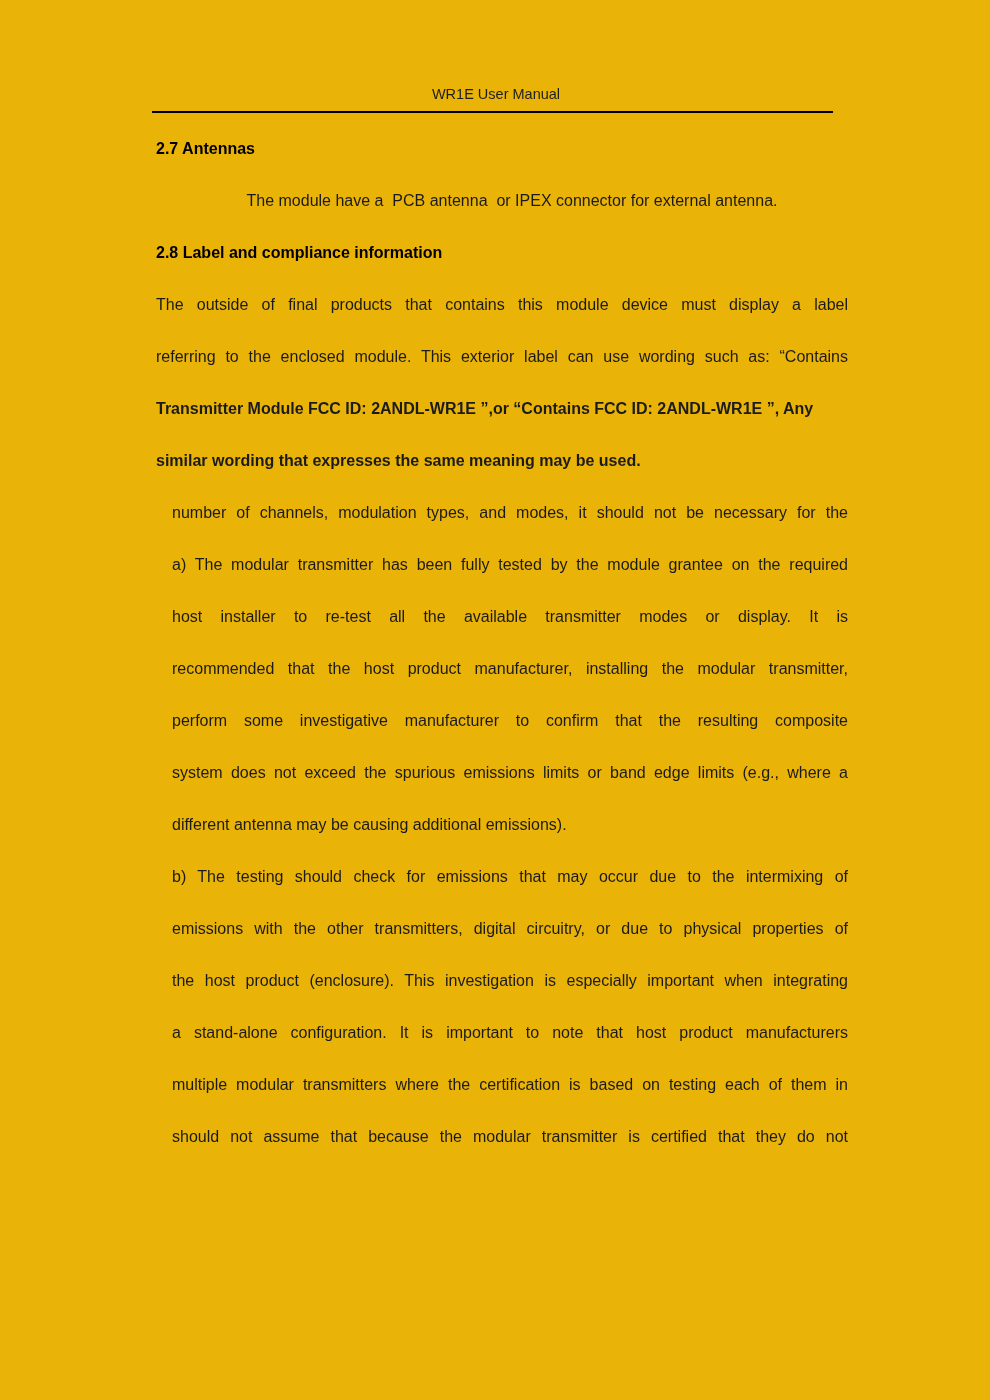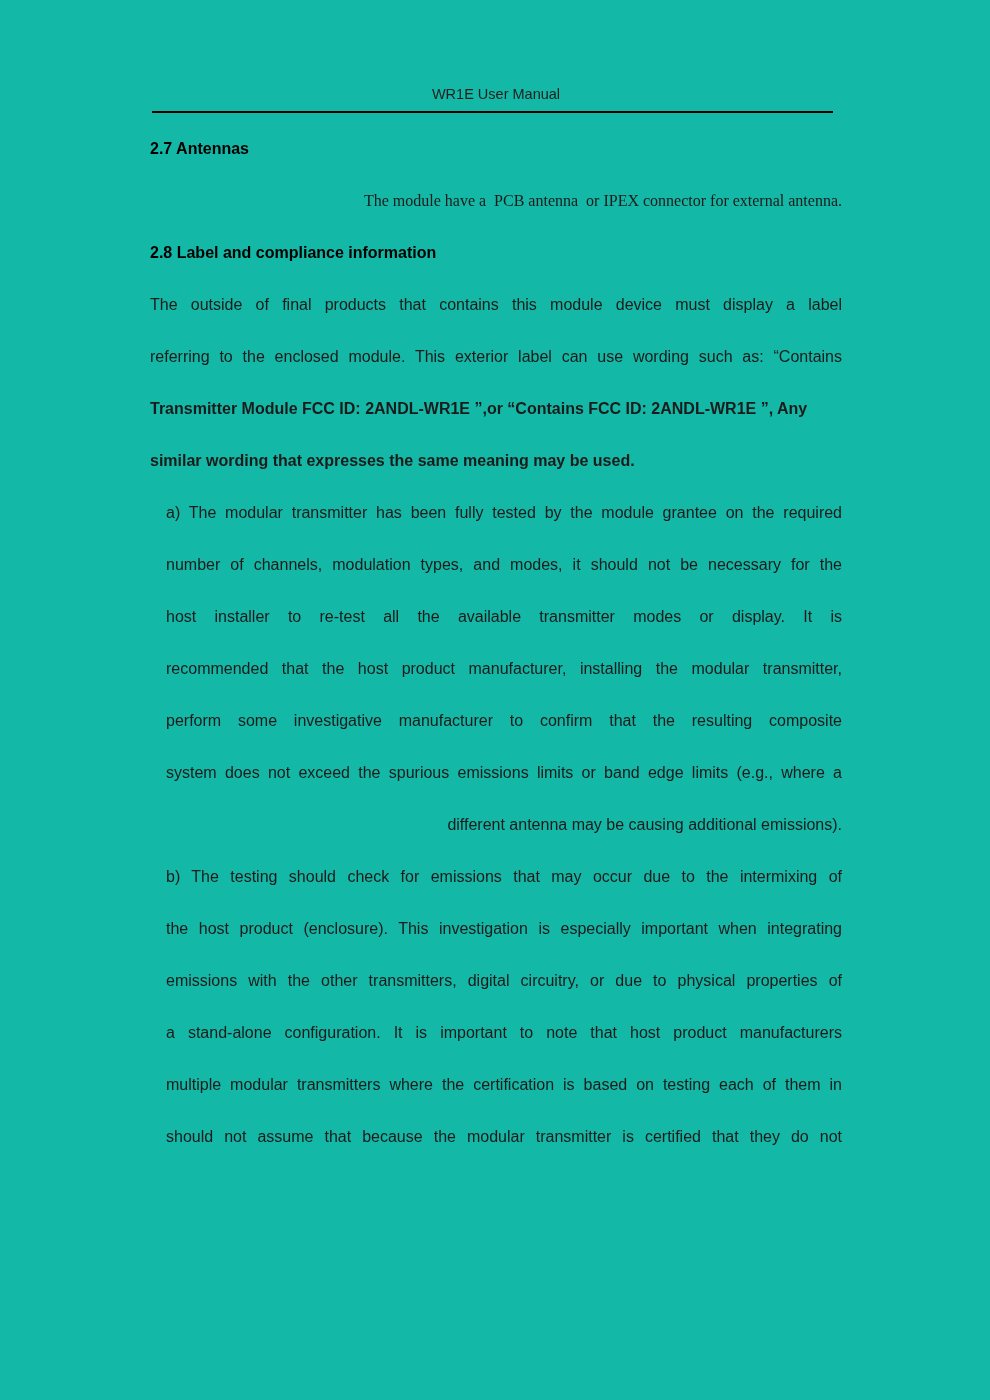--- a/index.html
+++ b/index.html
@@ -11,21 +11,21 @@
     width: 990px;
     height: 1400px;
     position: relative;
     font-family: "Liberation Sans", "DejaVu Sans", sans-serif;
     color: #1b1b1b;
     overflow: hidden;
   }
   .page {
     position: absolute;
     inset: 0;
-    background: #14b8a6;
+    background: #eab308;
   }
   .header-title {
     position: absolute;
     top: 86px;
     left: 150px;
     width: 692px;
     text-align: center;
     font-size: 14.5px;
     color: #1f1f1f;
   }
@@ -33,21 +33,21 @@
     position: absolute;
     top: 111px;
     left: 152px;
     width: 681px;
     border-top: 2px solid #000000;
     height: 0;
   }
   .content {
     position: absolute;
     top: 123px;
-    left: 150px;
+    left: 156px;
     width: 692px;
   }
   .line {
     height: 52px;
     line-height: 52px;
     font-size: 16px;
     overflow: hidden;
     white-space: normal;
   }
   .heading {
@@ -59,55 +59,54 @@
     text-align-last: justify;
     text-justify: inter-word;
   }
   .left {
     text-align: left;
     font-weight: bold;
   }
   .left-i1 {
     padding-left: 20px;
     white-space: pre-wrap;
-    text-align: right;
-    font-family: Liberation Serif, serif;
+    text-align: center;
   }
   .just-i {
     padding-left: 16px;
     text-align: justify;
     text-align-last: justify;
     text-justify: inter-word;
   }
   .left-i {
     padding-left: 16px;
-    text-align: right;
+    text-align: left;
   }
 </style>
 </head>
 <body>
 
 <div class="page">
   <div class="header-title">WR1E User Manual</div>
   <div class="header-rule"></div>
   <main class="content">
       <div class="line heading">2.7 Antennas</div>
       <div class="line left-i1">The module have a  PCB antenna  or IPEX connector for external antenna.</div>
       <div class="line heading">2.8 Label and compliance information</div>
       <div class="line just">The outside of final products that contains this module device must display a label</div>
       <div class="line just">referring to the enclosed module. This exterior label can use wording such as: “Contains</div>
       <div class="line left">Transmitter Module FCC ID: 2ANDL-WR1E ”,or “Contains FCC ID: 2ANDL-WR1E ”, Any</div>
       <div class="line left">similar wording that expresses the same meaning may be used.</div>
+      <div class="line just-i">number of channels, modulation types, and modes, it should not be necessary for the</div>
       <div class="line just-i">a) The modular transmitter has been fully tested by the module grantee on the required</div>
-      <div class="line just-i">number of channels, modulation types, and modes, it should not be necessary for the</div>
       <div class="line just-i">host installer to re-test all the available transmitter modes or display. It is</div>
       <div class="line just-i">recommended that the host product manufacturer, installing the modular transmitter,</div>
       <div class="line just-i">perform some investigative manufacturer to confirm that the resulting composite</div>
       <div class="line just-i">system does not exceed the spurious emissions limits or band edge limits (e.g., where a</div>
       <div class="line left-i">different antenna may be causing additional emissions).</div>
       <div class="line just-i">b) The testing should check for emissions that may occur due to the intermixing of</div>
+      <div class="line just-i">emissions with the other transmitters, digital circuitry, or due to physical properties of</div>
       <div class="line just-i">the host product (enclosure). This investigation is especially important when integrating</div>
-      <div class="line just-i">emissions with the other transmitters, digital circuitry, or due to physical properties of</div>
       <div class="line just-i">a stand-alone configuration. It is important to note that host product manufacturers</div>
       <div class="line just-i">multiple modular transmitters where the certification is based on testing each of them in</div>
       <div class="line just-i">should not assume that because the modular transmitter is certified that they do not</div>
     </main>
 </div>
 
 </body></html>

